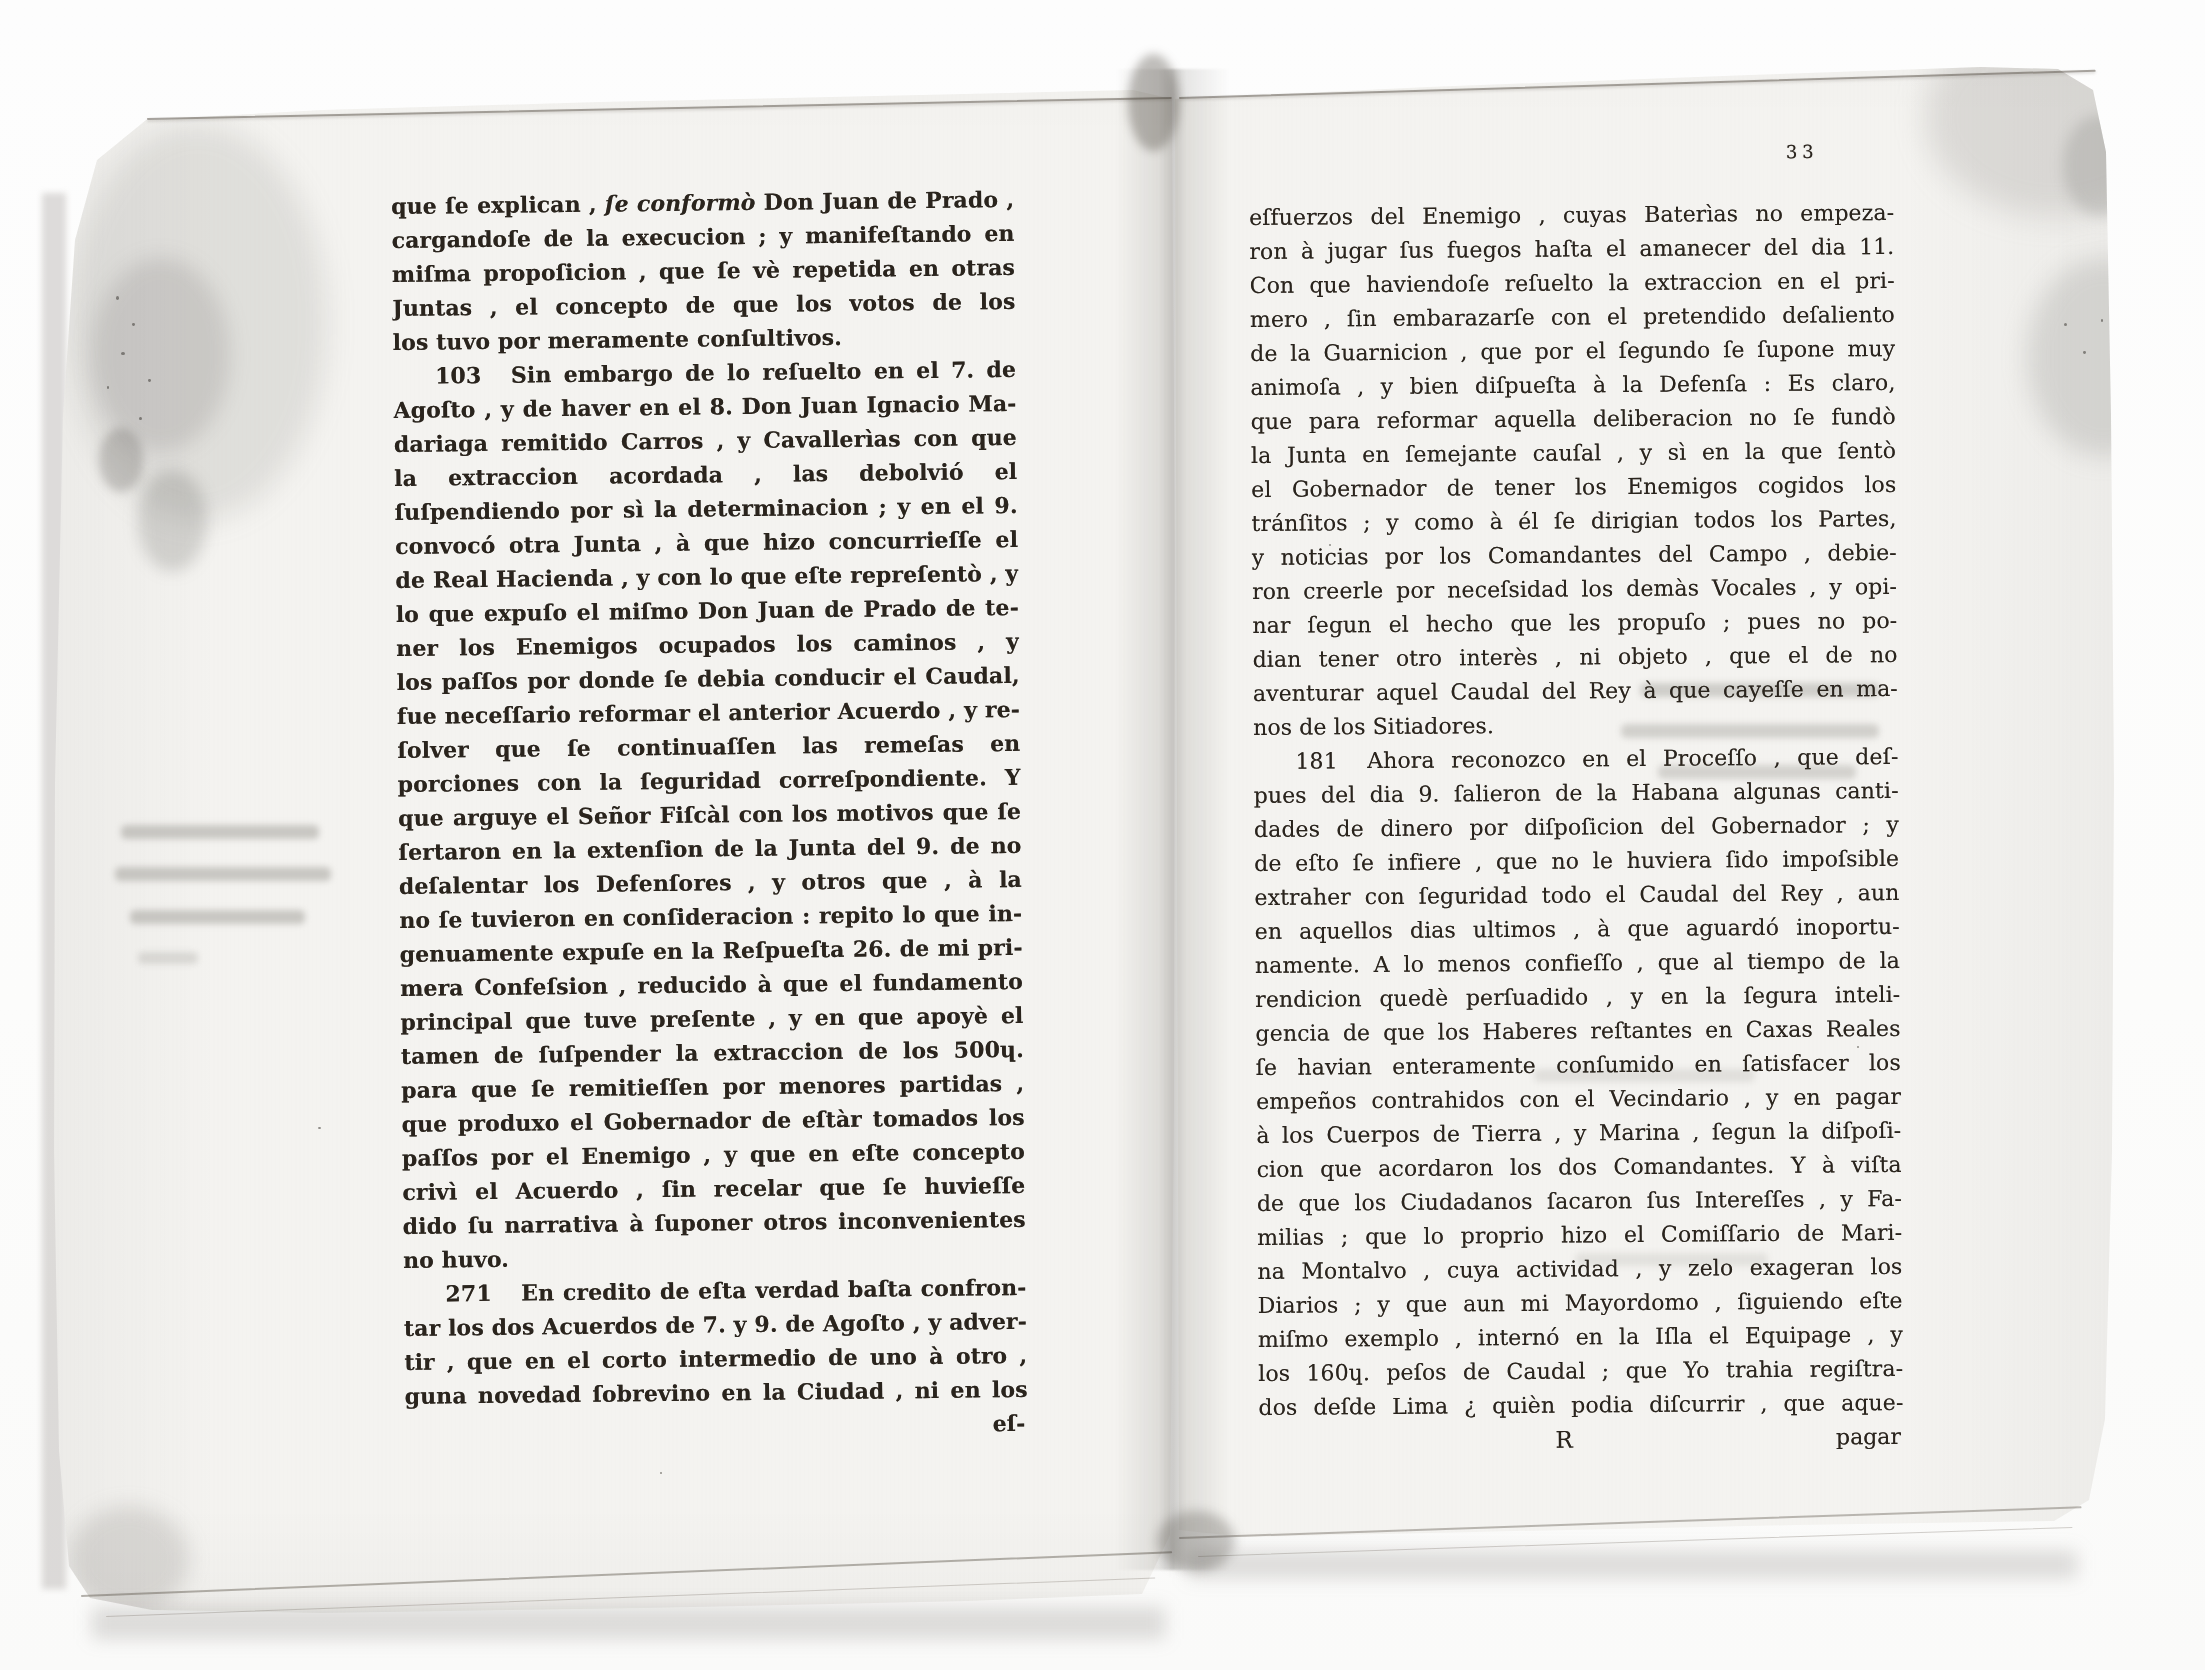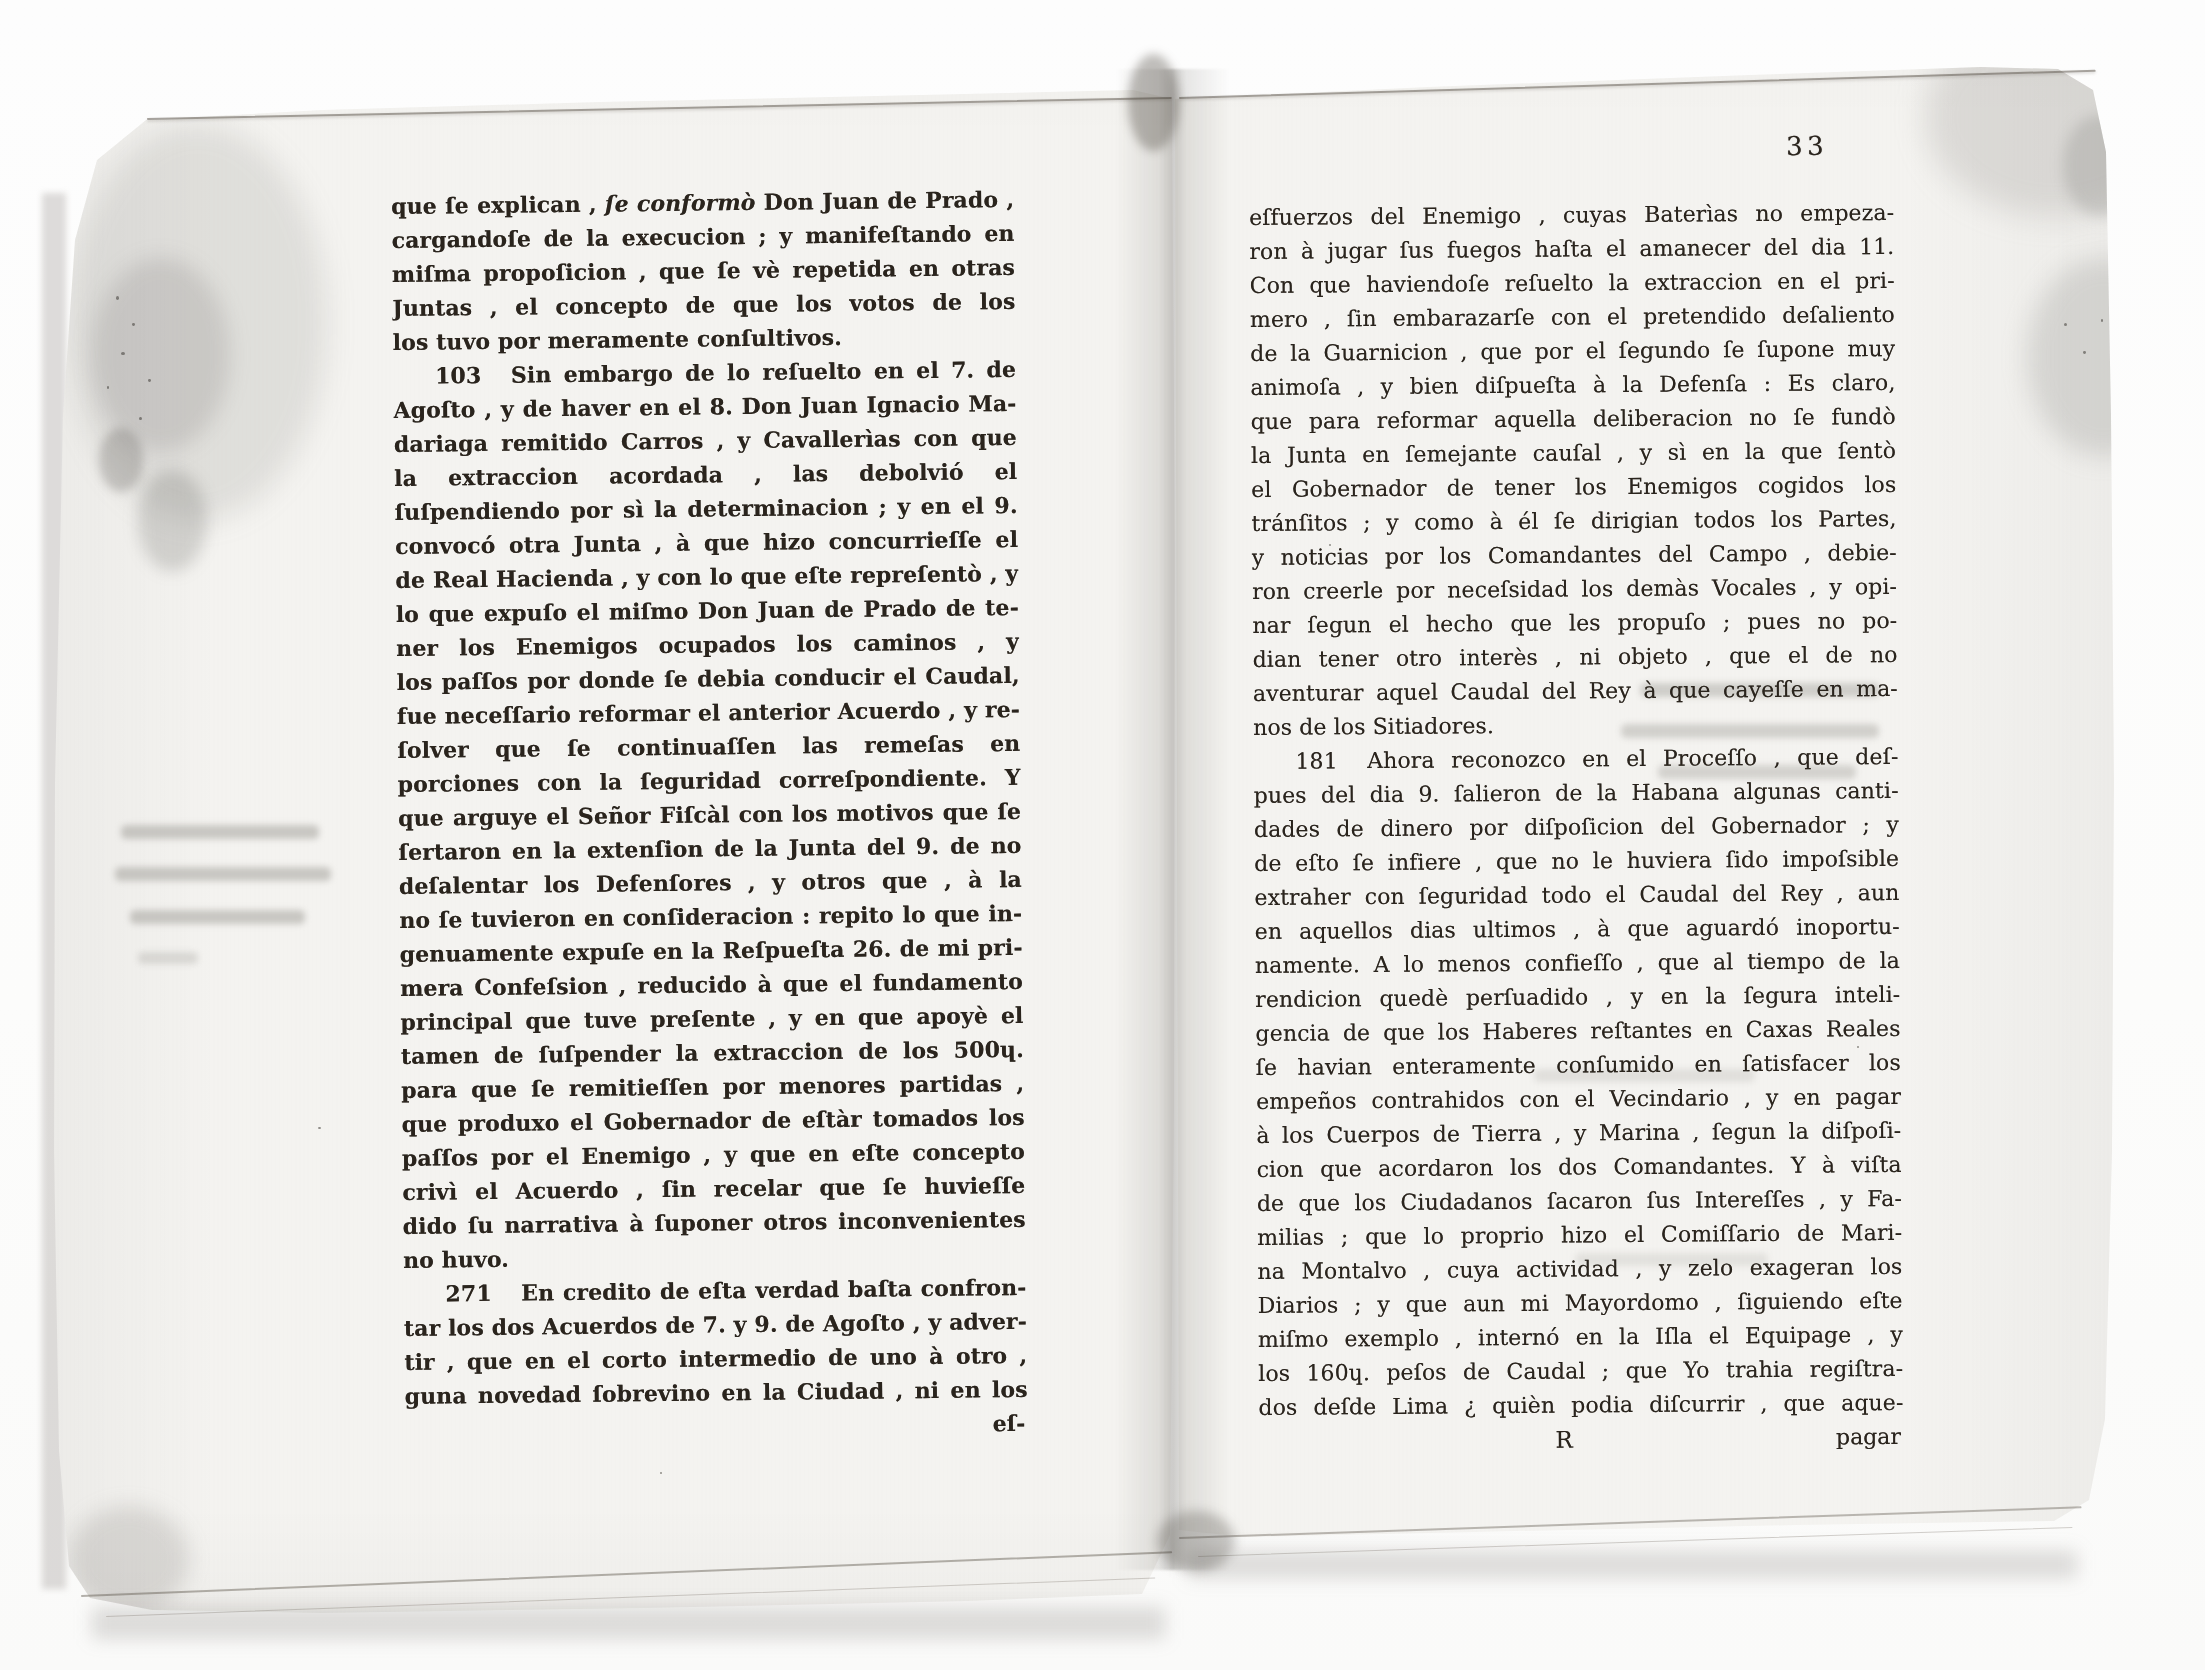--- a/index.html
+++ b/index.html
@@ -51,21 +51,21 @@
     letter-spacing:0.1px;
   }
   .line.end{text-align-last:left;}
   .line.indent{padding-left:42px;}
   .num{padding-right:29.5px;}
   .it{font-style:italic;}
   .cw-line,.sig-line{position:relative;font-size:22px;line-height:34px;height:34px;text-shadow:0 0 0.6px rgba(35,30,24,0.55);}
   .cw{position:absolute;right:2.8px;}
   .sig{position:absolute;left:46%;font-size:23px;}
   .pagenum{
-    position:absolute;left:1786px;top:131px;font-size:26px;color:var(--ink,#26221c);
+    position:absolute;left:1786px;top:141px;font-size:18px;color:var(--ink,#26221c);
     letter-spacing:4.6px;text-shadow:0 0 0.7px rgba(35,30,24,0.5);transform:rotate(-1deg);
   }
   .texture{position:absolute;inset:0;pointer-events:none;opacity:0.5;
     background-image:repeating-linear-gradient(90deg,rgba(0,0,0,0.012) 0 1.4px,rgba(0,0,0,0) 1.4px 4.1px);}
 </style>
 </head>
 <body>
 
 <div class="stage">
 

